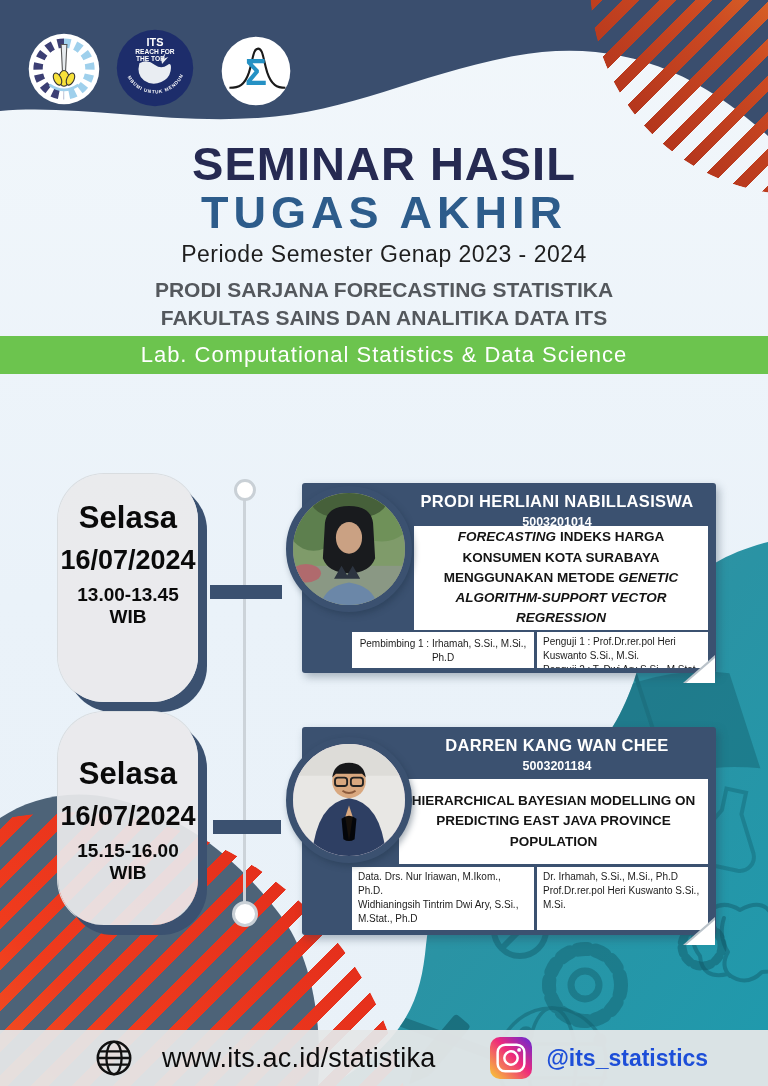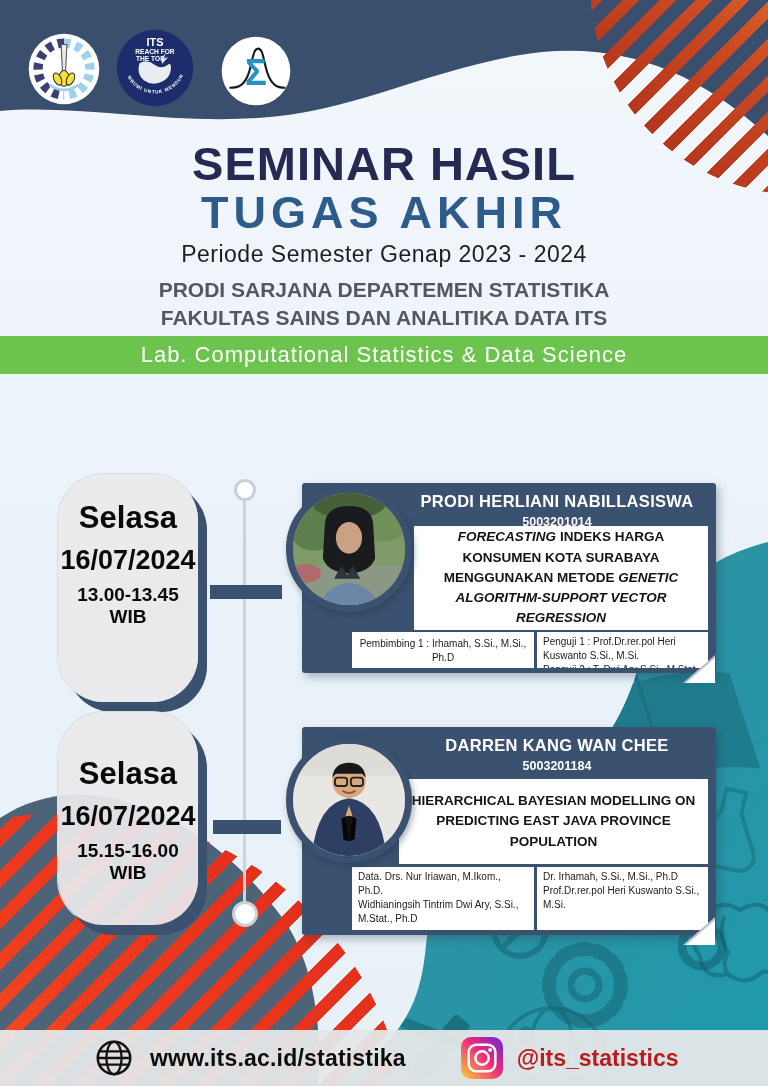--- a/index.html
+++ b/index.html
@@ -95,23 +95,23 @@
   .fold{position:absolute;right:1px;bottom:-10px;width:32px;height:28px;z-index:8;}
   .fold .f-sh{position:absolute;inset:0;background:#b9c2c9;clip-path:polygon(0 100%,100% 0,100% 100%);}
   .fold .f-wh{position:absolute;left:3px;top:3px;right:0;bottom:0;background:linear-gradient(315deg,#ffffff 55%,#dde3e7 100%);clip-path:polygon(0 100%,100% 0,100% 100%);}
   
   .footer{
     left:0;bottom:0;width:768px;height:56px;background:rgba(229,231,232,0.95);z-index:9;
     display:flex;align-items:center;
   }
   .footer .f-ic{width:42px;height:42px;flex:none;}
   .f-globe{margin-left:93px;}
-  .f-web{margin-left:15px;font-size:23px;font-weight:bold;color:#0d0d0d;letter-spacing:.2px;}
+  .f-web{margin-left:27px;font-size:27px;font-weight:normal;color:#0d0d0d;letter-spacing:.2px;}
   .f-ig{margin-left:55px;border-radius:10px;background:linear-gradient(45deg,#f9ce34 0%,#ee2a7b 55%,#6228d7 100%);}
-  .f-handle{margin-left:14px;font-size:23px;font-weight:bold;color:#b91c1c;}
+  .f-handle{margin-left:14px;font-size:23px;font-weight:bold;color:#1d4ed8;}
   i{font-style:italic;}
 </style>
 </head>
 <body>
 
 <div class="poster">
 
   <svg class="abs deco-svg" viewBox="0 0 768 1086">
     <defs>
       <linearGradient id="tealg" x1="0" y1="0" x2="1" y2="1">
@@ -210,21 +210,21 @@
       <path d="M12,74 C26,74 34,70 40,52 C46,32 46,18 53,18 C60,18 60,32 66,52 C72,70 80,74 92,74" fill="none" stroke="#1a1a1a" stroke-width="3"></path>
       <text x="50" y="70" text-anchor="middle" fill="#2591c4" font-size="52" font-weight="bold" font-family="Liberation Sans, sans-serif">Σ</text>
     </svg>
   </div>
 
   <div class="abs titles">
     <div class="t1">SEMINAR HASIL</div>
     <div class="t2">TUGAS AKHIR</div>
     <div class="t3">Periode Semester Genap 2023 - 2024</div>
     <div class="t4">
-      <div>PRODI SARJANA DEPARTEMEN STATISTIKA</div>
+      <div>PRODI SARJANA FORECASTING STATISTIKA</div>
       <div>FAKULTAS SAINS DAN ANALITIKA DATA ITS</div>
     </div>
   </div>
   <div class="abs lab-banner">Lab. Computational Statistics &amp; Data Science</div>
 
   <div class="abs tl-line"></div>
   <div class="abs tl-dot tl-dot-top"></div>
   <div class="abs tl-dot tl-dot-bot"></div>
   <div class="abs conn conn1"></div>
   <div class="abs conn conn2"></div>

